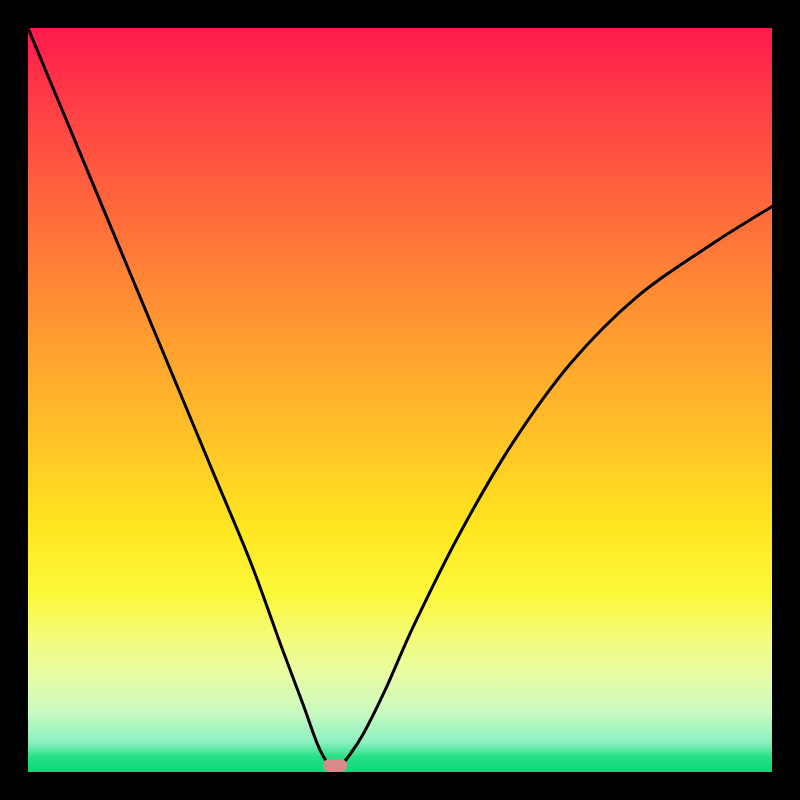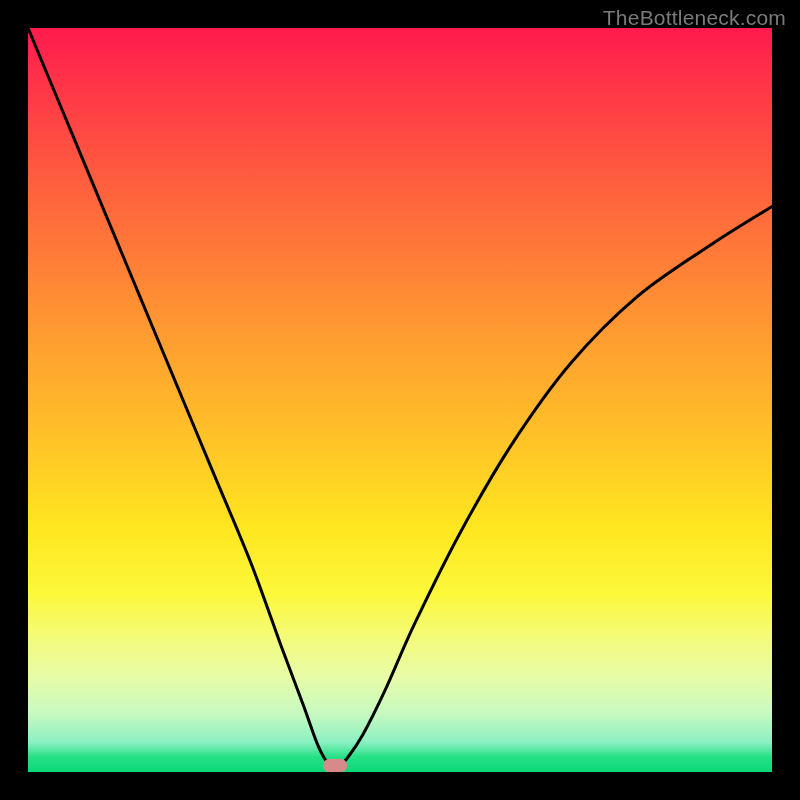--- a/index.html
+++ b/index.html
@@ -72,14 +72,13 @@
 <div class="frame">
 
   <div class="plot-area"></div>
 
   <svg class="curve-svg" viewBox="0 0 744 744" preserveAspectRatio="none">
     <path id="curve-path" d="M 0.00 0.00 C 6.20 14.88, 24.80 59.52, 37.20 89.28 C 49.60 119.04, 62.00 148.80, 74.40 178.56 C 86.80 208.32, 99.20 238.08, 111.60 267.84 C 124.00 297.60, 136.40 327.36, 148.80 357.12 C 161.20 386.88, 173.60 416.64, 186.00 446.40 C 198.40 476.16, 212.04 507.16, 223.20 535.68 C 234.36 564.20, 244.28 593.96, 252.96 617.52 C 261.64 641.08, 269.08 660.30, 275.28 677.04 C 281.48 693.78, 285.82 708.04, 290.16 717.96 C 294.50 727.88, 297.60 733.46, 301.32 736.56 C 305.04 739.66, 309.38 737.80, 312.48 736.56 C 315.58 735.32, 316.20 734.08, 319.92 729.12 C 323.64 724.16, 328.60 717.96, 334.80 706.80 C 341.00 695.64, 348.44 680.76, 357.12 662.16 C 365.80 643.56, 374.48 621.24, 386.88 595.20 C 399.28 569.16, 415.40 535.68, 431.52 505.92 C 447.64 476.16, 465.00 445.16, 483.60 416.64 C 502.20 388.12, 522.04 359.60, 543.12 334.80 C 564.20 310.00, 586.52 287.68, 610.08 267.84 C 633.64 248.00, 662.16 230.64, 684.48 215.76 C 706.80 200.88, 734.08 184.76, 744.00 178.56" fill="none" stroke="#000" stroke-width="3" stroke-linecap="round"></path>
   </svg>
 
   <div id="marker" class="marker" style="left: 323.272px; top: 758.56px; background: rgb(214, 138, 138);"></div>
 
-  <div class="watermark">TheBottleneck.com</div>
 </div>
 
 </body></html>

